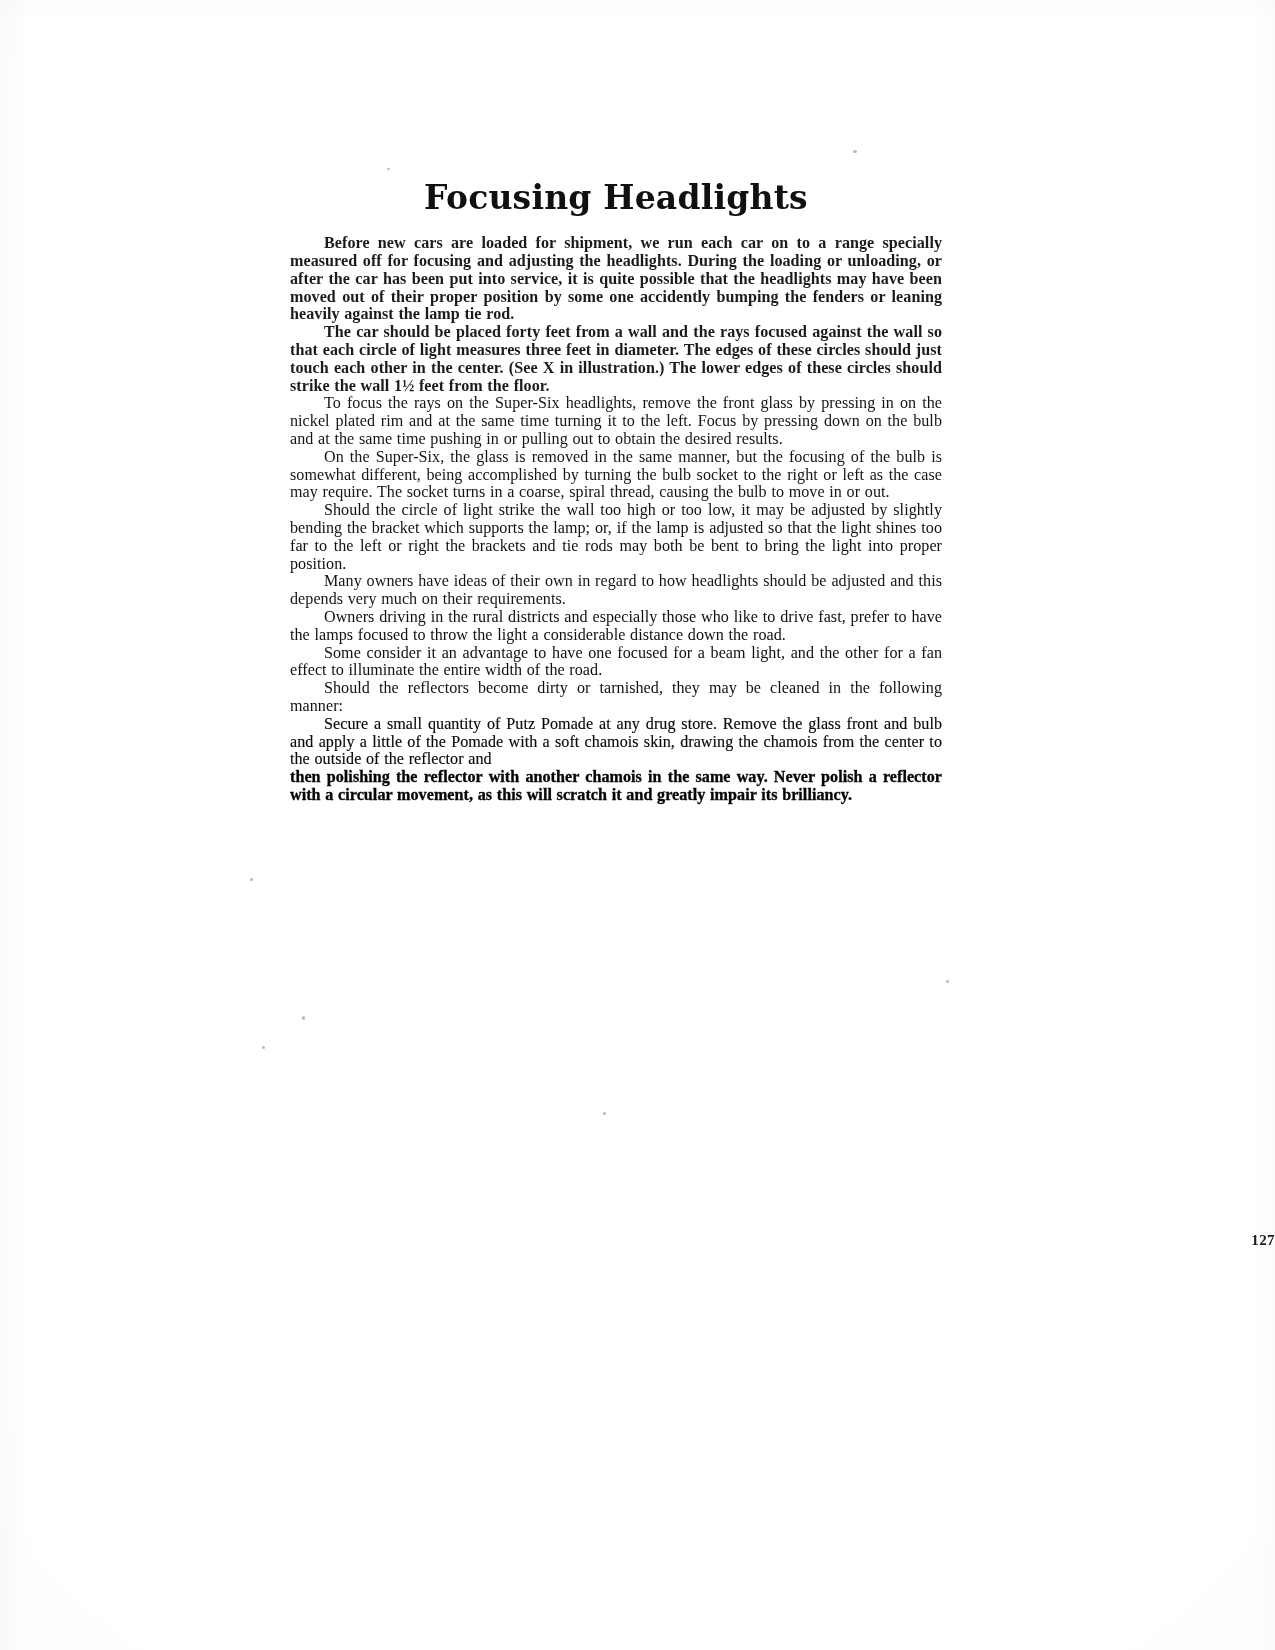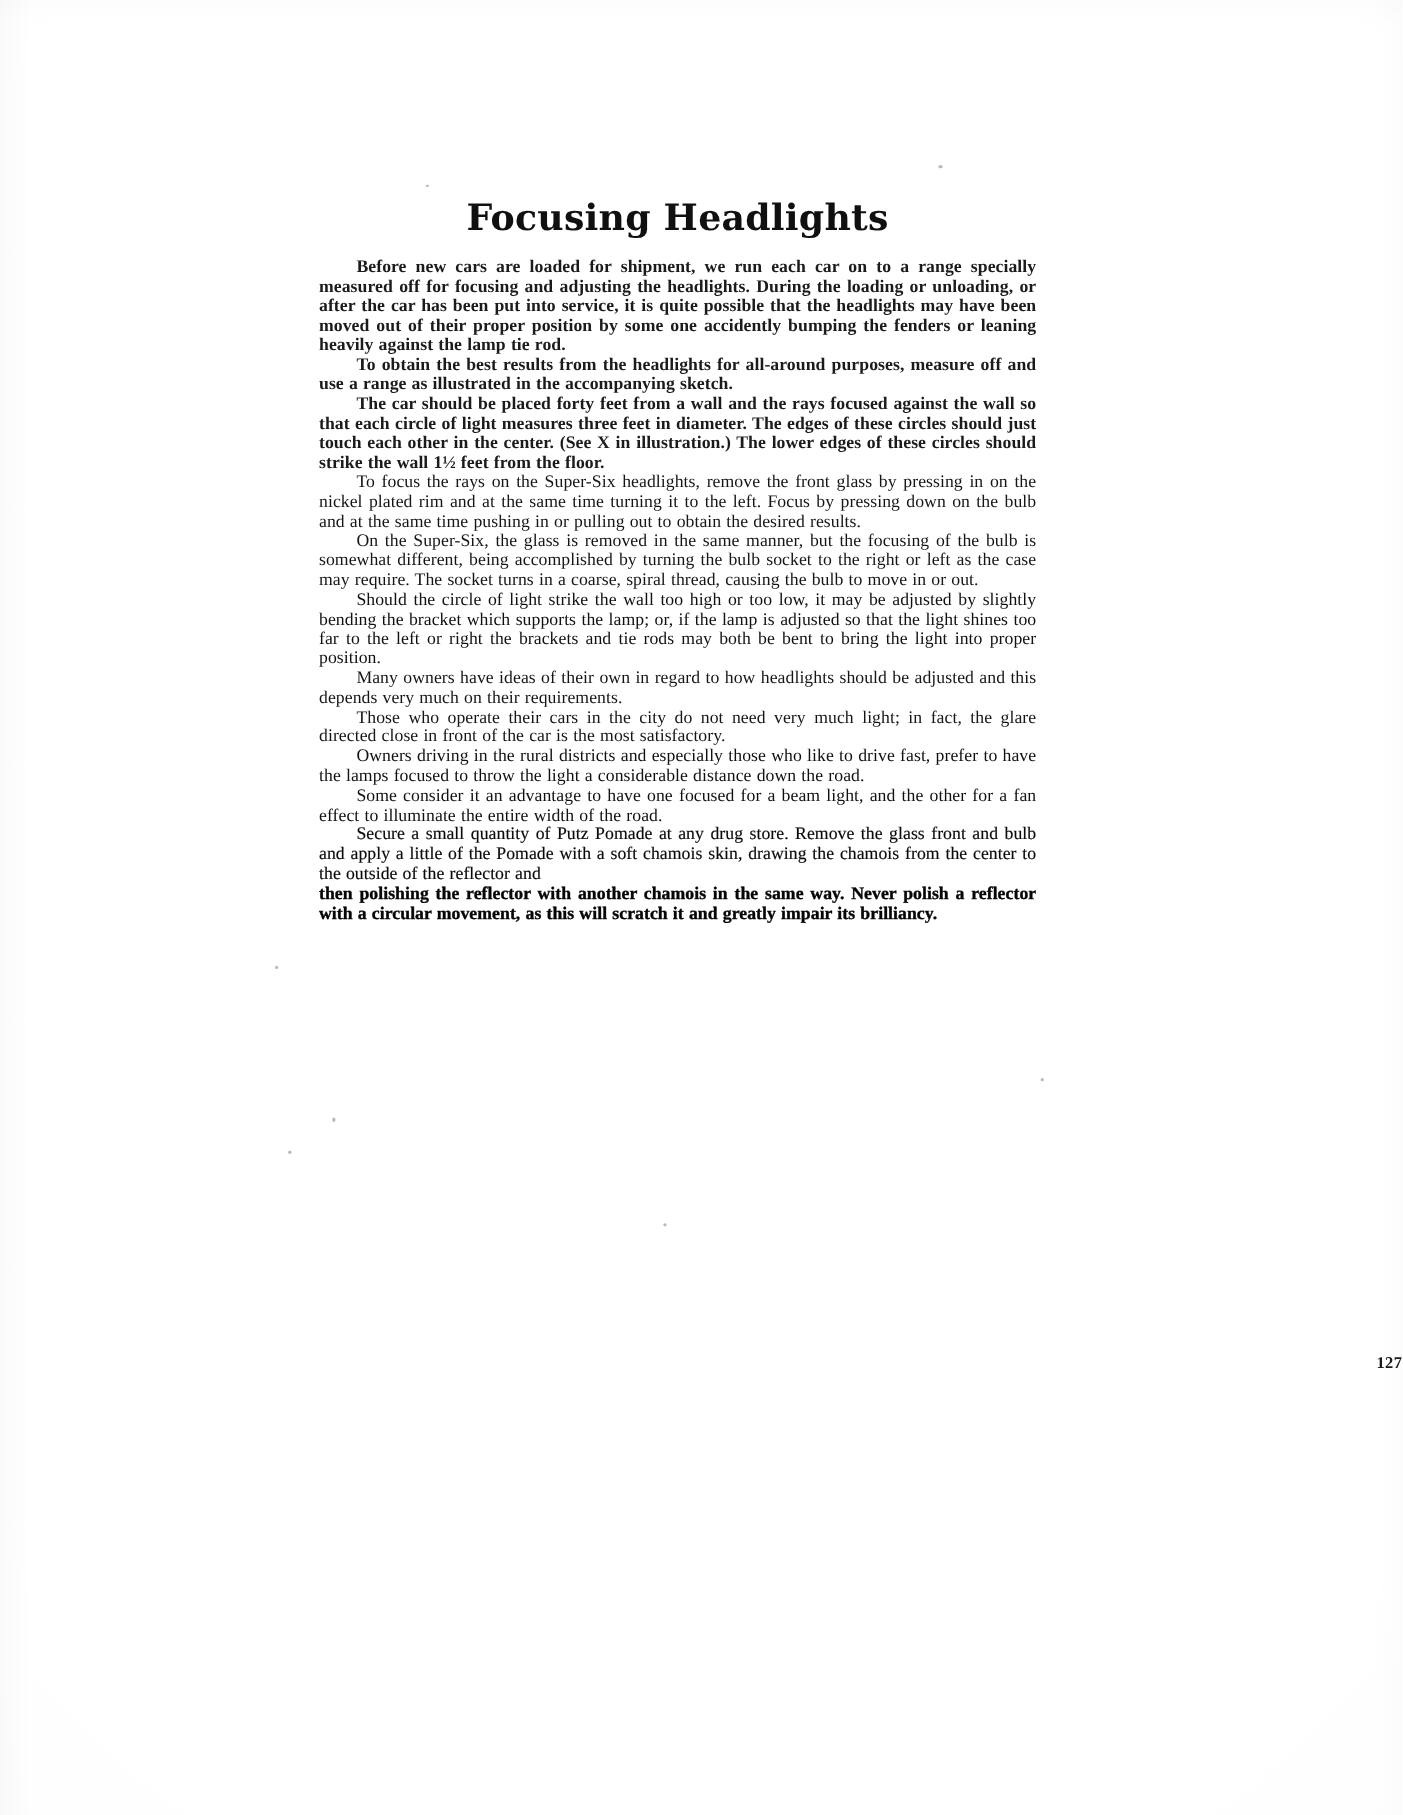--- a/index.html
+++ b/index.html
@@ -104,27 +104,26 @@
   <div class="speck" style="left:262px; top:1046px; width:3px; height:3px;"></div>
   <div class="speck" style="left:603px; top:1112px; width:3px; height:3px;"></div>
   <div class="speck" style="left:946px; top:980px; width:3px; height:3px;"></div>
   <div class="speck" style="left:853px; top:150px; width:4px; height:3px;"></div>
   <div class="speck" style="left:387px; top:168px; width:3px; height:2px;"></div>
 
   <div id="content">
     <h1 id="page-title">Focusing Headlights</h1>
 
     <p class="para ink-1">Before new cars are loaded for shipment, we run each car on to a range specially measured off for focusing and adjusting the headlights.  During the loading or unloading, or after the car has been put into service, it is quite possible that the headlights may have been moved out of their proper position by some one accidently bumping the fenders or leaning heavily against the lamp tie rod.</p>
-    <p class="para ink-1">To obtain the best results from the headlights for all-around purposes, measure off and use a range as illustrated in the accompanying sketch.</p>
     <p class="para ink-1">The car should be placed forty feet from a wall and the rays focused against the wall so that each circle of light measures three feet in diameter.  The edges of these circles should just touch each other in the center.  (See X in illustration.)  The lower edges of these circles should strike the wall 1½ feet from the floor.</p>
     <p class="para ink-2">To focus the rays on the Super-Six headlights, remove the front glass by pressing in on the nickel plated rim and at the same time turning it to the left.  Focus by pressing down on the bulb and at the same time pushing in or pulling out to obtain the desired results.</p>
     <p class="para ink-2">On the Super-Six, the glass is removed in the same manner, but the focusing of the bulb is somewhat different, being accomplished by turning the bulb socket to the right or left as the case may require.  The socket turns in a coarse, spiral thread, causing the bulb to move in or out.</p>
     <p class="para ink-3">Should the circle of light strike the wall too high or too low, it may be adjusted by slightly bending the bracket which supports the lamp; or, if the lamp is adjusted so that the light shines too far to the left or right the brackets and tie rods may both be bent to bring the light into proper position.</p>
     <p class="para ink-2">Many owners have ideas of their own in regard to how headlights should be adjusted and this depends very much on their requirements.</p>
-    <p class="para ink-2">Those who operate their cars in the city do not need very much light; in fact, the glare directed close in front of the car is the most satisfactory.</p>
     <p class="para ink-3">Owners driving in the rural districts and especially those who like to drive fast, prefer to have the lamps focused to throw the light a considerable distance down the road.</p>
     <p class="para ink-3">Some consider it an advantage to have one focused for a beam light, and the other for a fan effect to illuminate the entire width of the road.</p>
+    <p class="para ink-3">Should the reflectors become dirty or tarnished, they may be cleaned in the following manner:</p>
     <p class="para ink-4">Secure a small quantity of Putz Pomade at any drug store.  Remove the glass front and bulb and apply a little of the Pomade with a soft chamois skin, drawing the chamois from the center to the outside of the reflector and</p>
     <p class="para ink-5" style="text-indent:0;">then polishing the reflector with another chamois in the same way.  Never polish a reflector with a circular movement, as this will scratch it and greatly impair its brilliancy.</p>
   </div>
 
   <div id="page-number">127</div>
 </div>
 
 </body></html>

